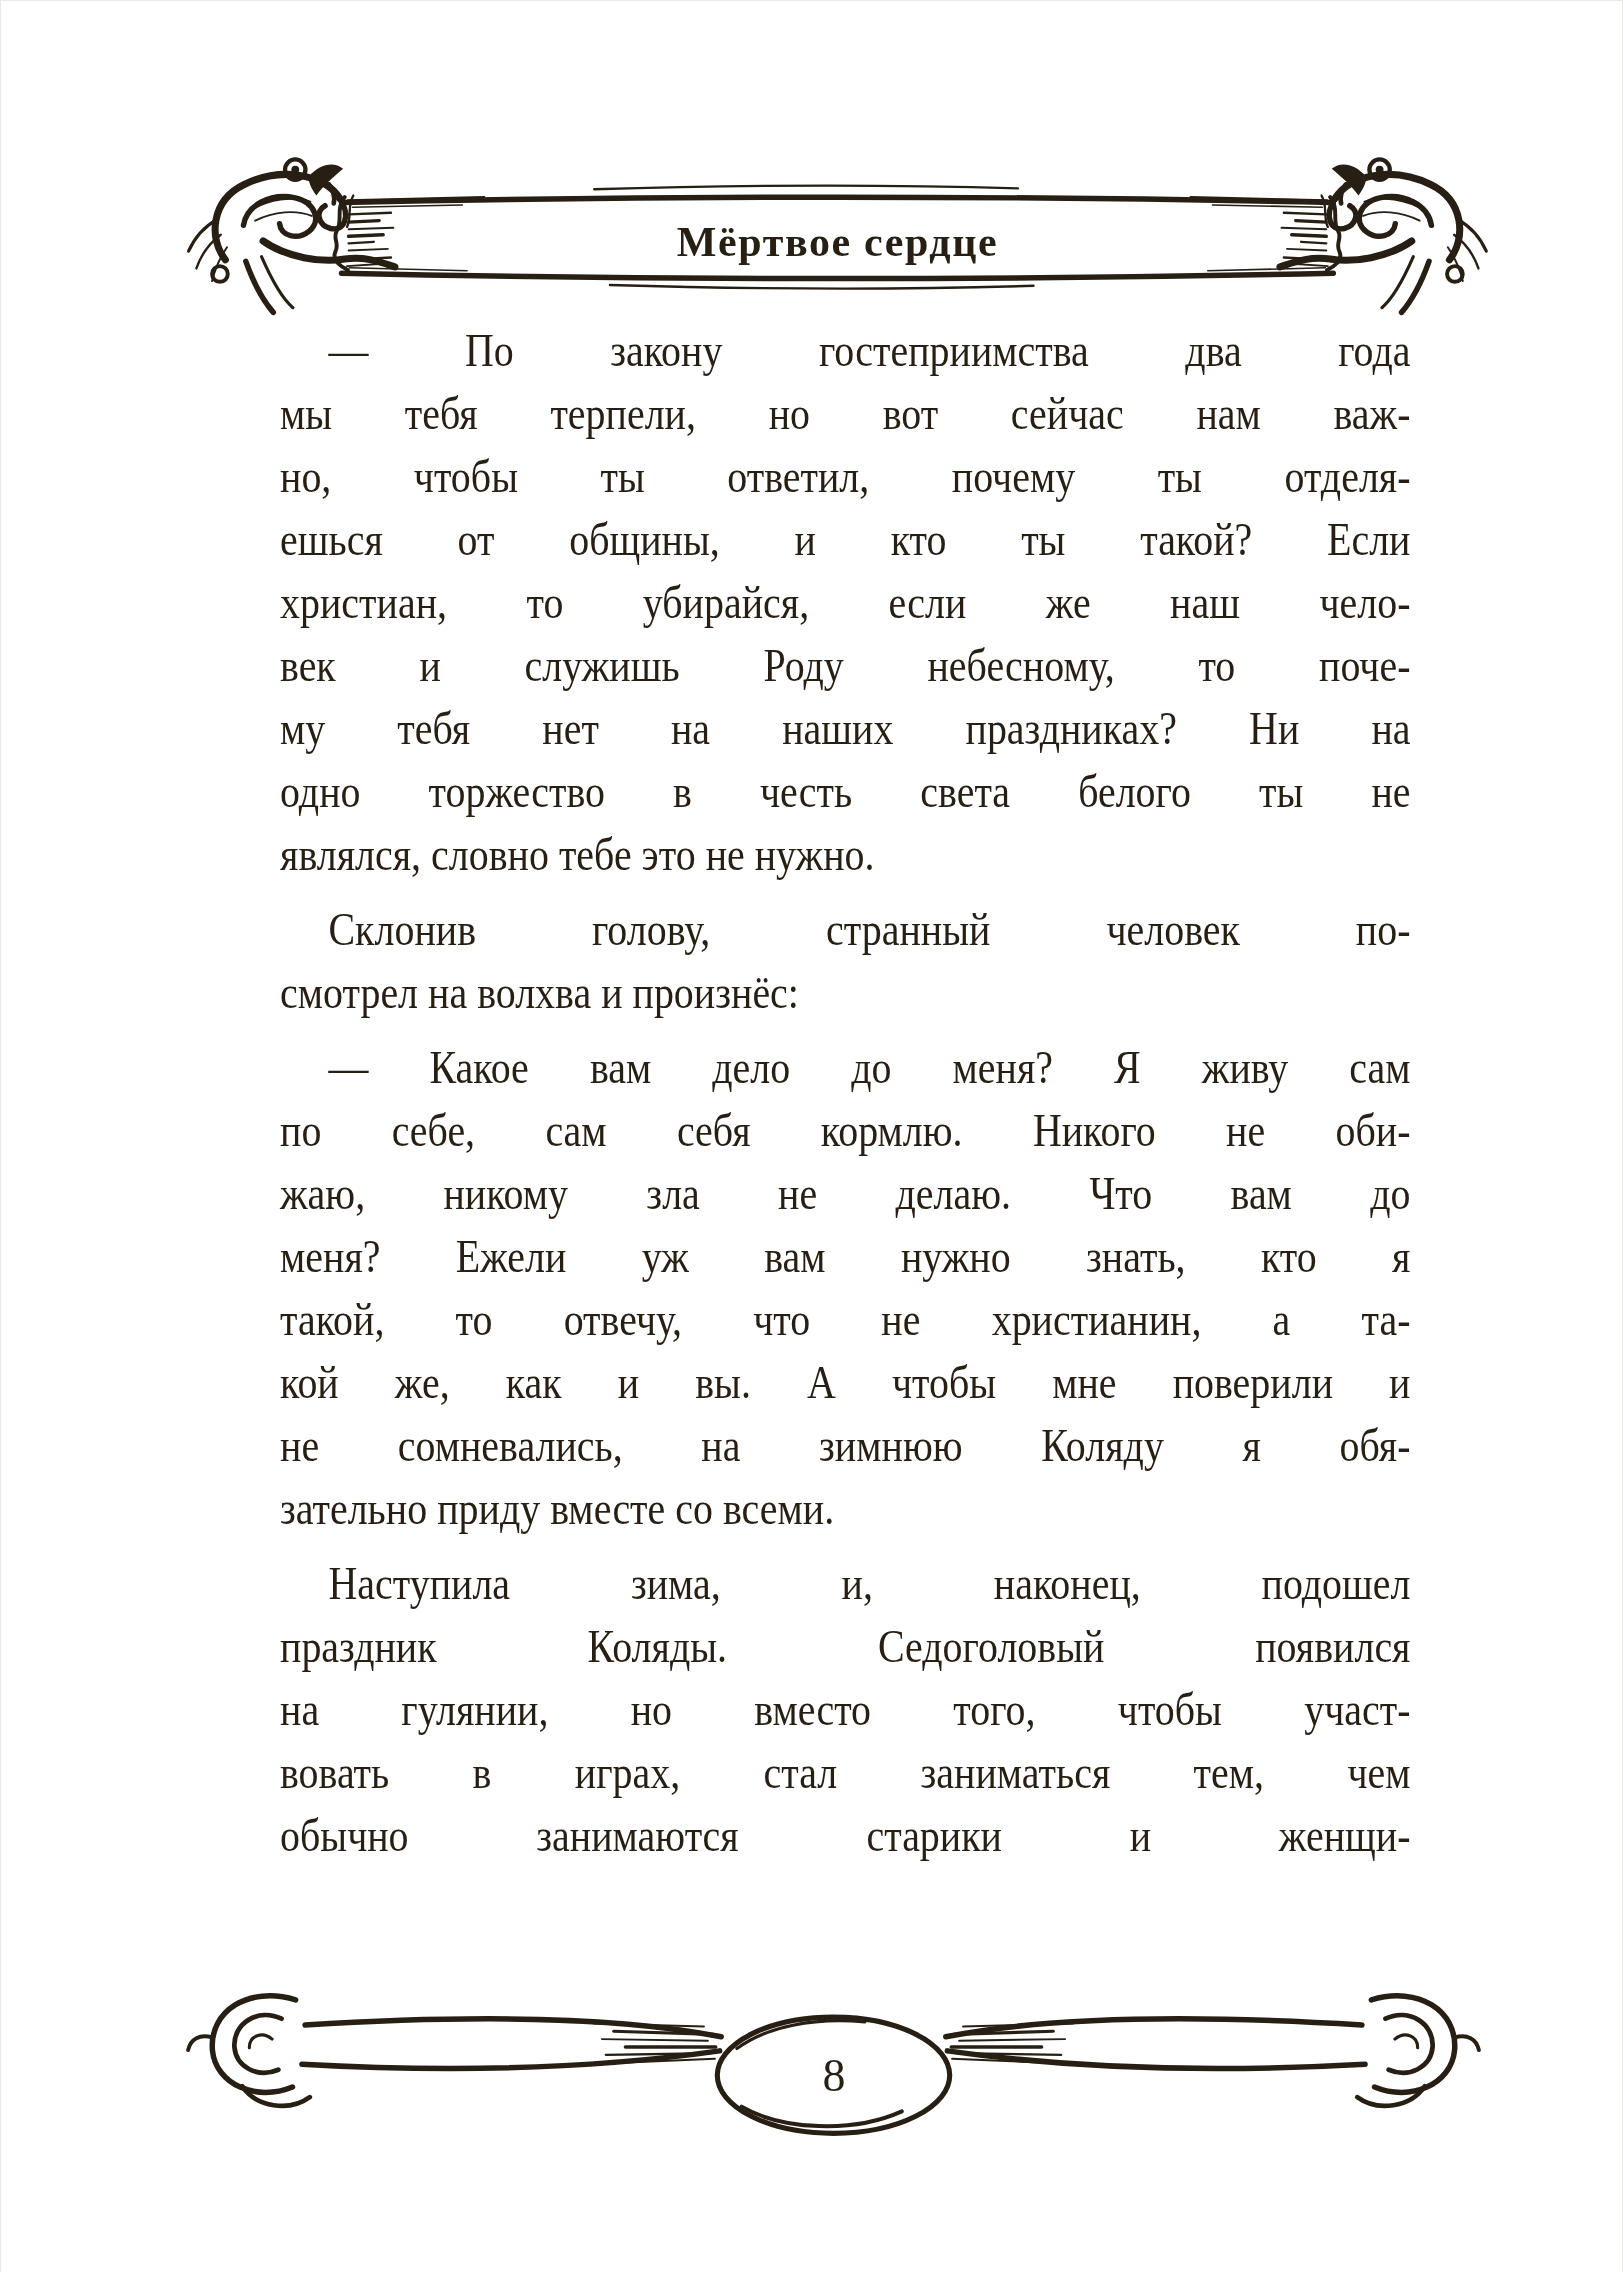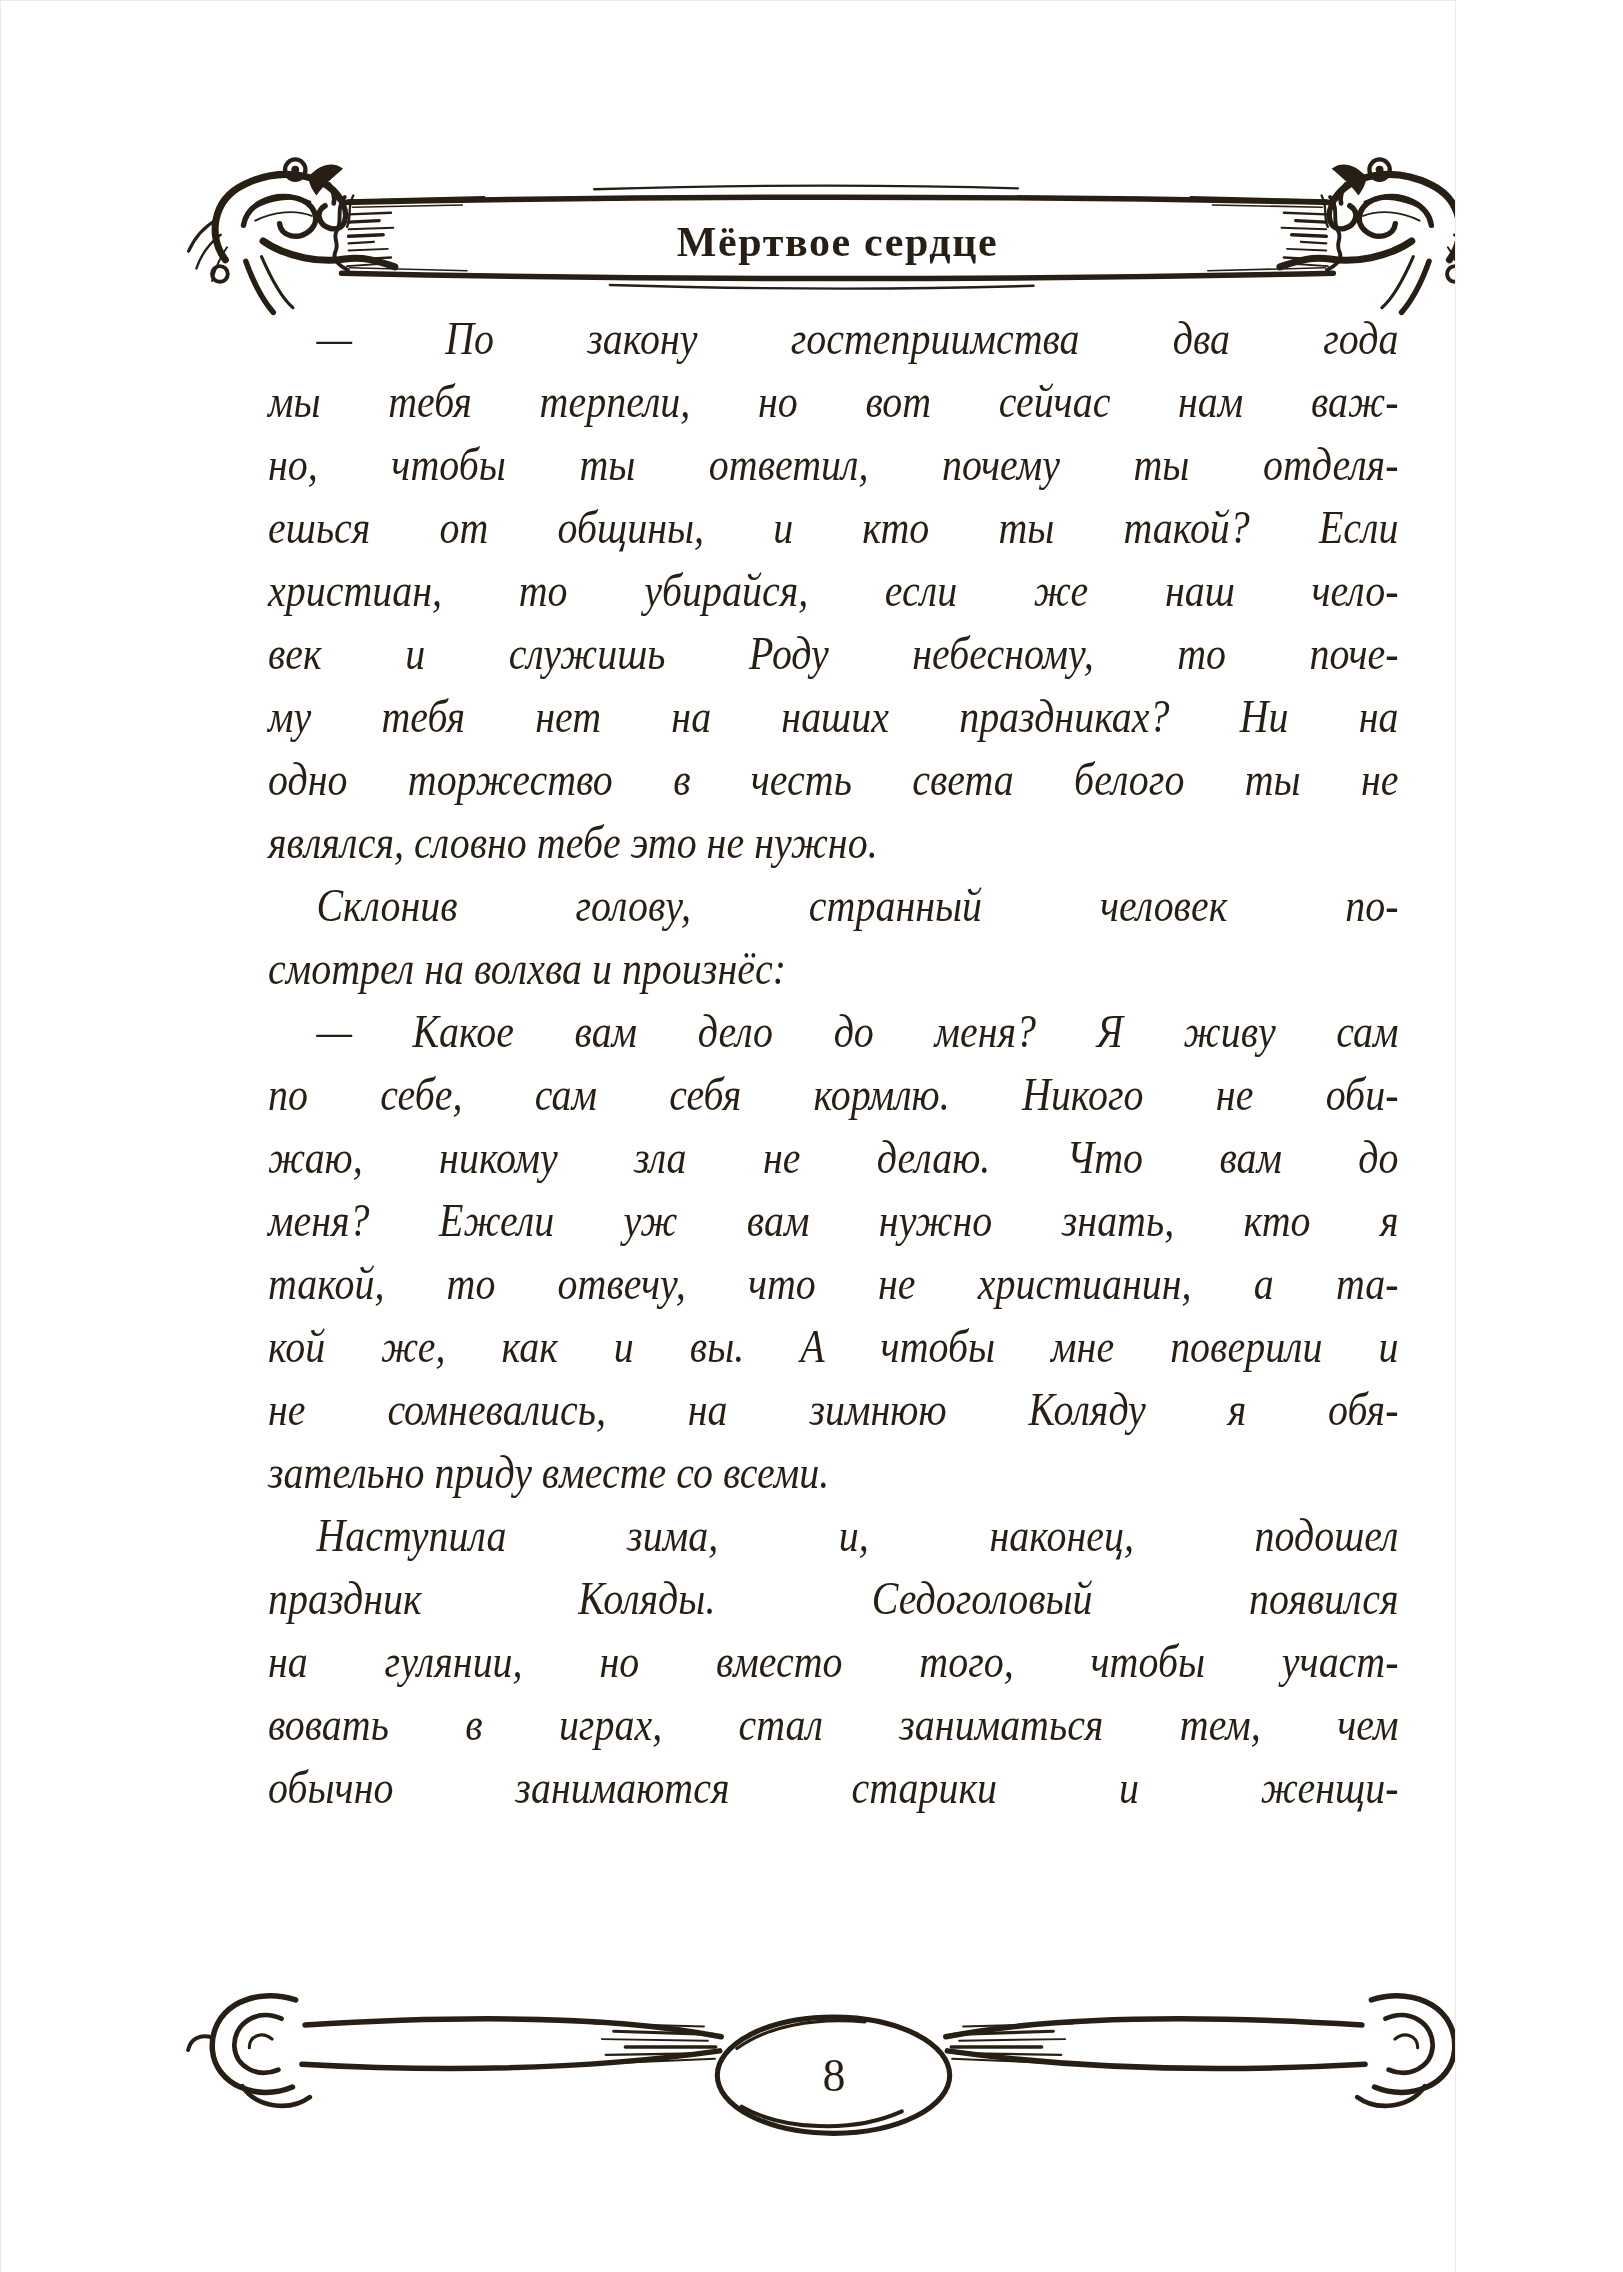--- a/index.html
+++ b/index.html
@@ -1,20 +1,20 @@
 <!DOCTYPE html>
 <html style="--ink: #281f14; --paper: #ffffff;font-size:12.6px"><head>
 <meta charset="utf-8">
 <style>
   :root { --ink: #281f14; --paper: #ffffff; }
   * { box-sizing: border-box; }
   html, body { margin: 0; padding: 0; background: #ffffff; }
   .page {
     position: relative;
-    width: 1456px;
+    width: 1623px;
     height: 2273px;
     background: var(--paper);
     overflow: hidden;
     font-family: "Liberation Serif", "DejaVu Serif", serif;
     color: var(--ink);
     border: 0.8px solid #eceae6;
   }
 
   
   .header-svg {
@@ -46,21 +46,21 @@
     white-space: nowrap;
   }
 
   
   .text-column {
     position: absolute;
     left: 267px;
     top: 306px;
     width: 1131px;
   }
-  .paragraph { margin: 0; padding: 0; font-style: italic; }
+  .paragraph { margin: 12px; padding: 0; }
   .line {
     width: 1330px;               
     transform: scaleX(0.85);
     transform-origin: 0 50%;
     height: 63px;
     line-height: 63px;
     font-size: 47px;
     text-align: justify;
     text-align-last: justify;
     white-space: nowrap;

